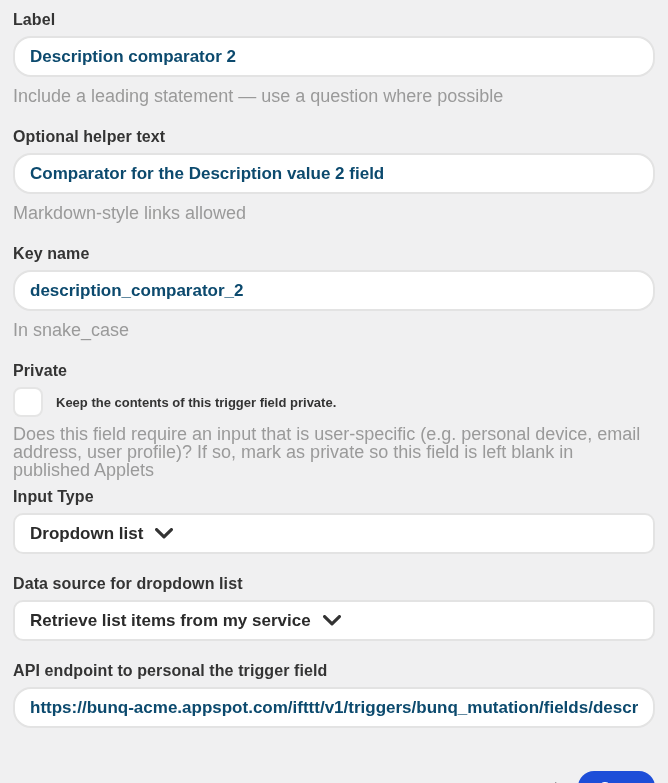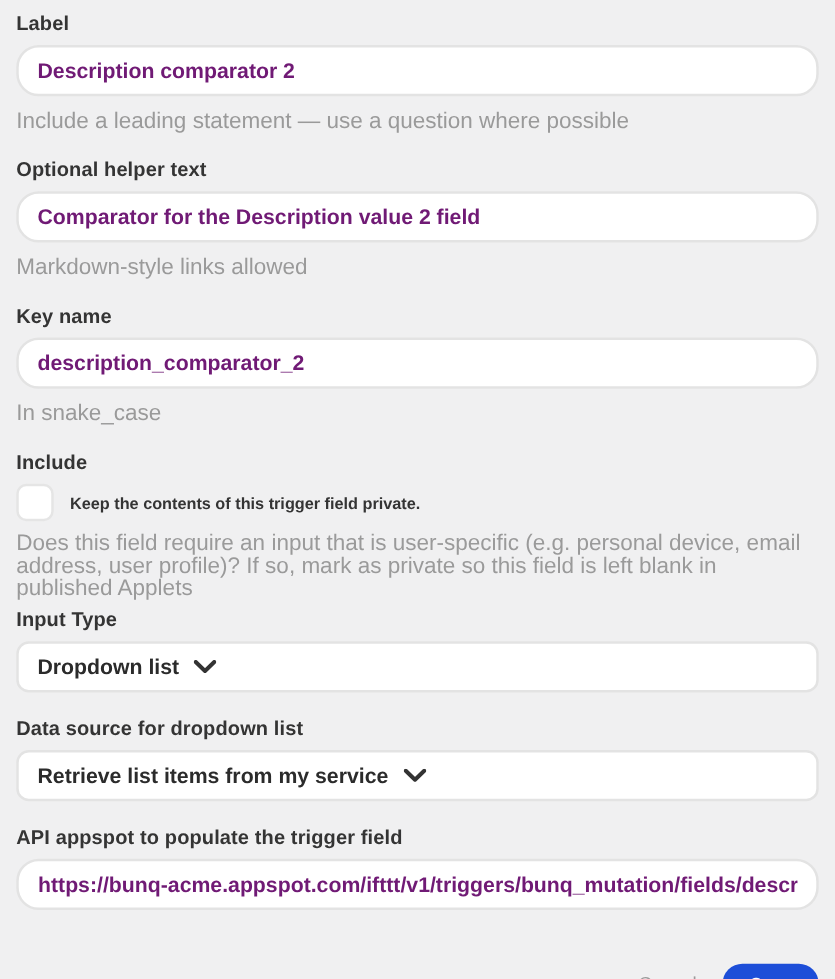--- a/index.html
+++ b/index.html
@@ -33,21 +33,21 @@
     box-sizing: border-box;
     width: 100%;
     height: 41px;
     background: #ffffff;
     border: 2px solid #e3e3e3;
     border-radius: 18px;
     padding: 18px 15px;
     font-family: inherit;
     font-size: 17px;
     font-weight: 600;
-    color: #701a75;
+    color: #0c4a6e;
     outline: none;
     white-space: nowrap;
     overflow: hidden;
   }
   .dropdown {
     box-sizing: border-box;
     width: 100%;
     height: 41px;
     background: #ffffff;
     border: 2px solid #e3e3e3;
@@ -151,21 +151,21 @@
     <div class="helper">Markdown-style links allowed</div>
   </div>
 
   <div class="section">
     <div class="field-label">Key name</div>
     <input class="text-input" type="text" value="description_comparator_2" style="">
     <div class="helper">In snake_case</div>
   </div>
 
   <div class="section tight">
-    <div class="field-label">Include</div>
+    <div class="field-label">Private</div>
     <div class="check-row">
       <div class="checkbox"></div>
       <div class="check-label">Keep the contents of this trigger field private.</div>
     </div>
     <div class="helper snug">Does this field require an input that is user-specific (e.g. personal device, email address, user profile)? If so, mark as private so this field is left blank in published Applets</div>
   </div>
 
   <div class="section mid">
     <div class="field-label">Input Type</div>
     <div class="dropdown">
@@ -180,21 +180,21 @@
     <div class="field-label">Data source for dropdown list</div>
     <div class="dropdown">
       <span>Retrieve list items from my service</span>
       <svg class="chev" width="18" height="11" viewBox="0 0 18 11">
           <path d="M1.6 1.6 L9 8.8 L16.4 1.6" fill="none" stroke="#333333" stroke-width="3.2" stroke-linecap="round" stroke-linejoin="round"></path>
         </svg>
     </div>
   </div>
 
   <div class="section last">
-    <div class="field-label">API appspot to populate the trigger field</div>
+    <div class="field-label">API endpoint to personal the trigger field</div>
     <input class="text-input" type="text" value="https://bunq-acme.appspot.com/ifttt/v1/triggers/bunq_mutation/fields/descrip" style="">
   </div>
 
   <div class="footer">
     <button class="delete-btn">
       <svg width="16" height="18" viewBox="0 0 16 18" fill="none" stroke="#a6a6a6" stroke-width="1.4" stroke-linecap="round">
         <path d="M1 4.3 H15"></path>
         <path d="M5.3 4.1 V2.4 a1.1 1.1 0 0 1 1.1 -1.1 h3.2 a1.1 1.1 0 0 1 1.1 1.1 V4.1"></path>
         <rect x="2.7" y="4.3" width="10.6" height="12.5" rx="1.3"></rect>
         <path d="M5.7 7.5 v6.2 M8 7.5 v6.2 M10.3 7.5 v6.2"></path>

